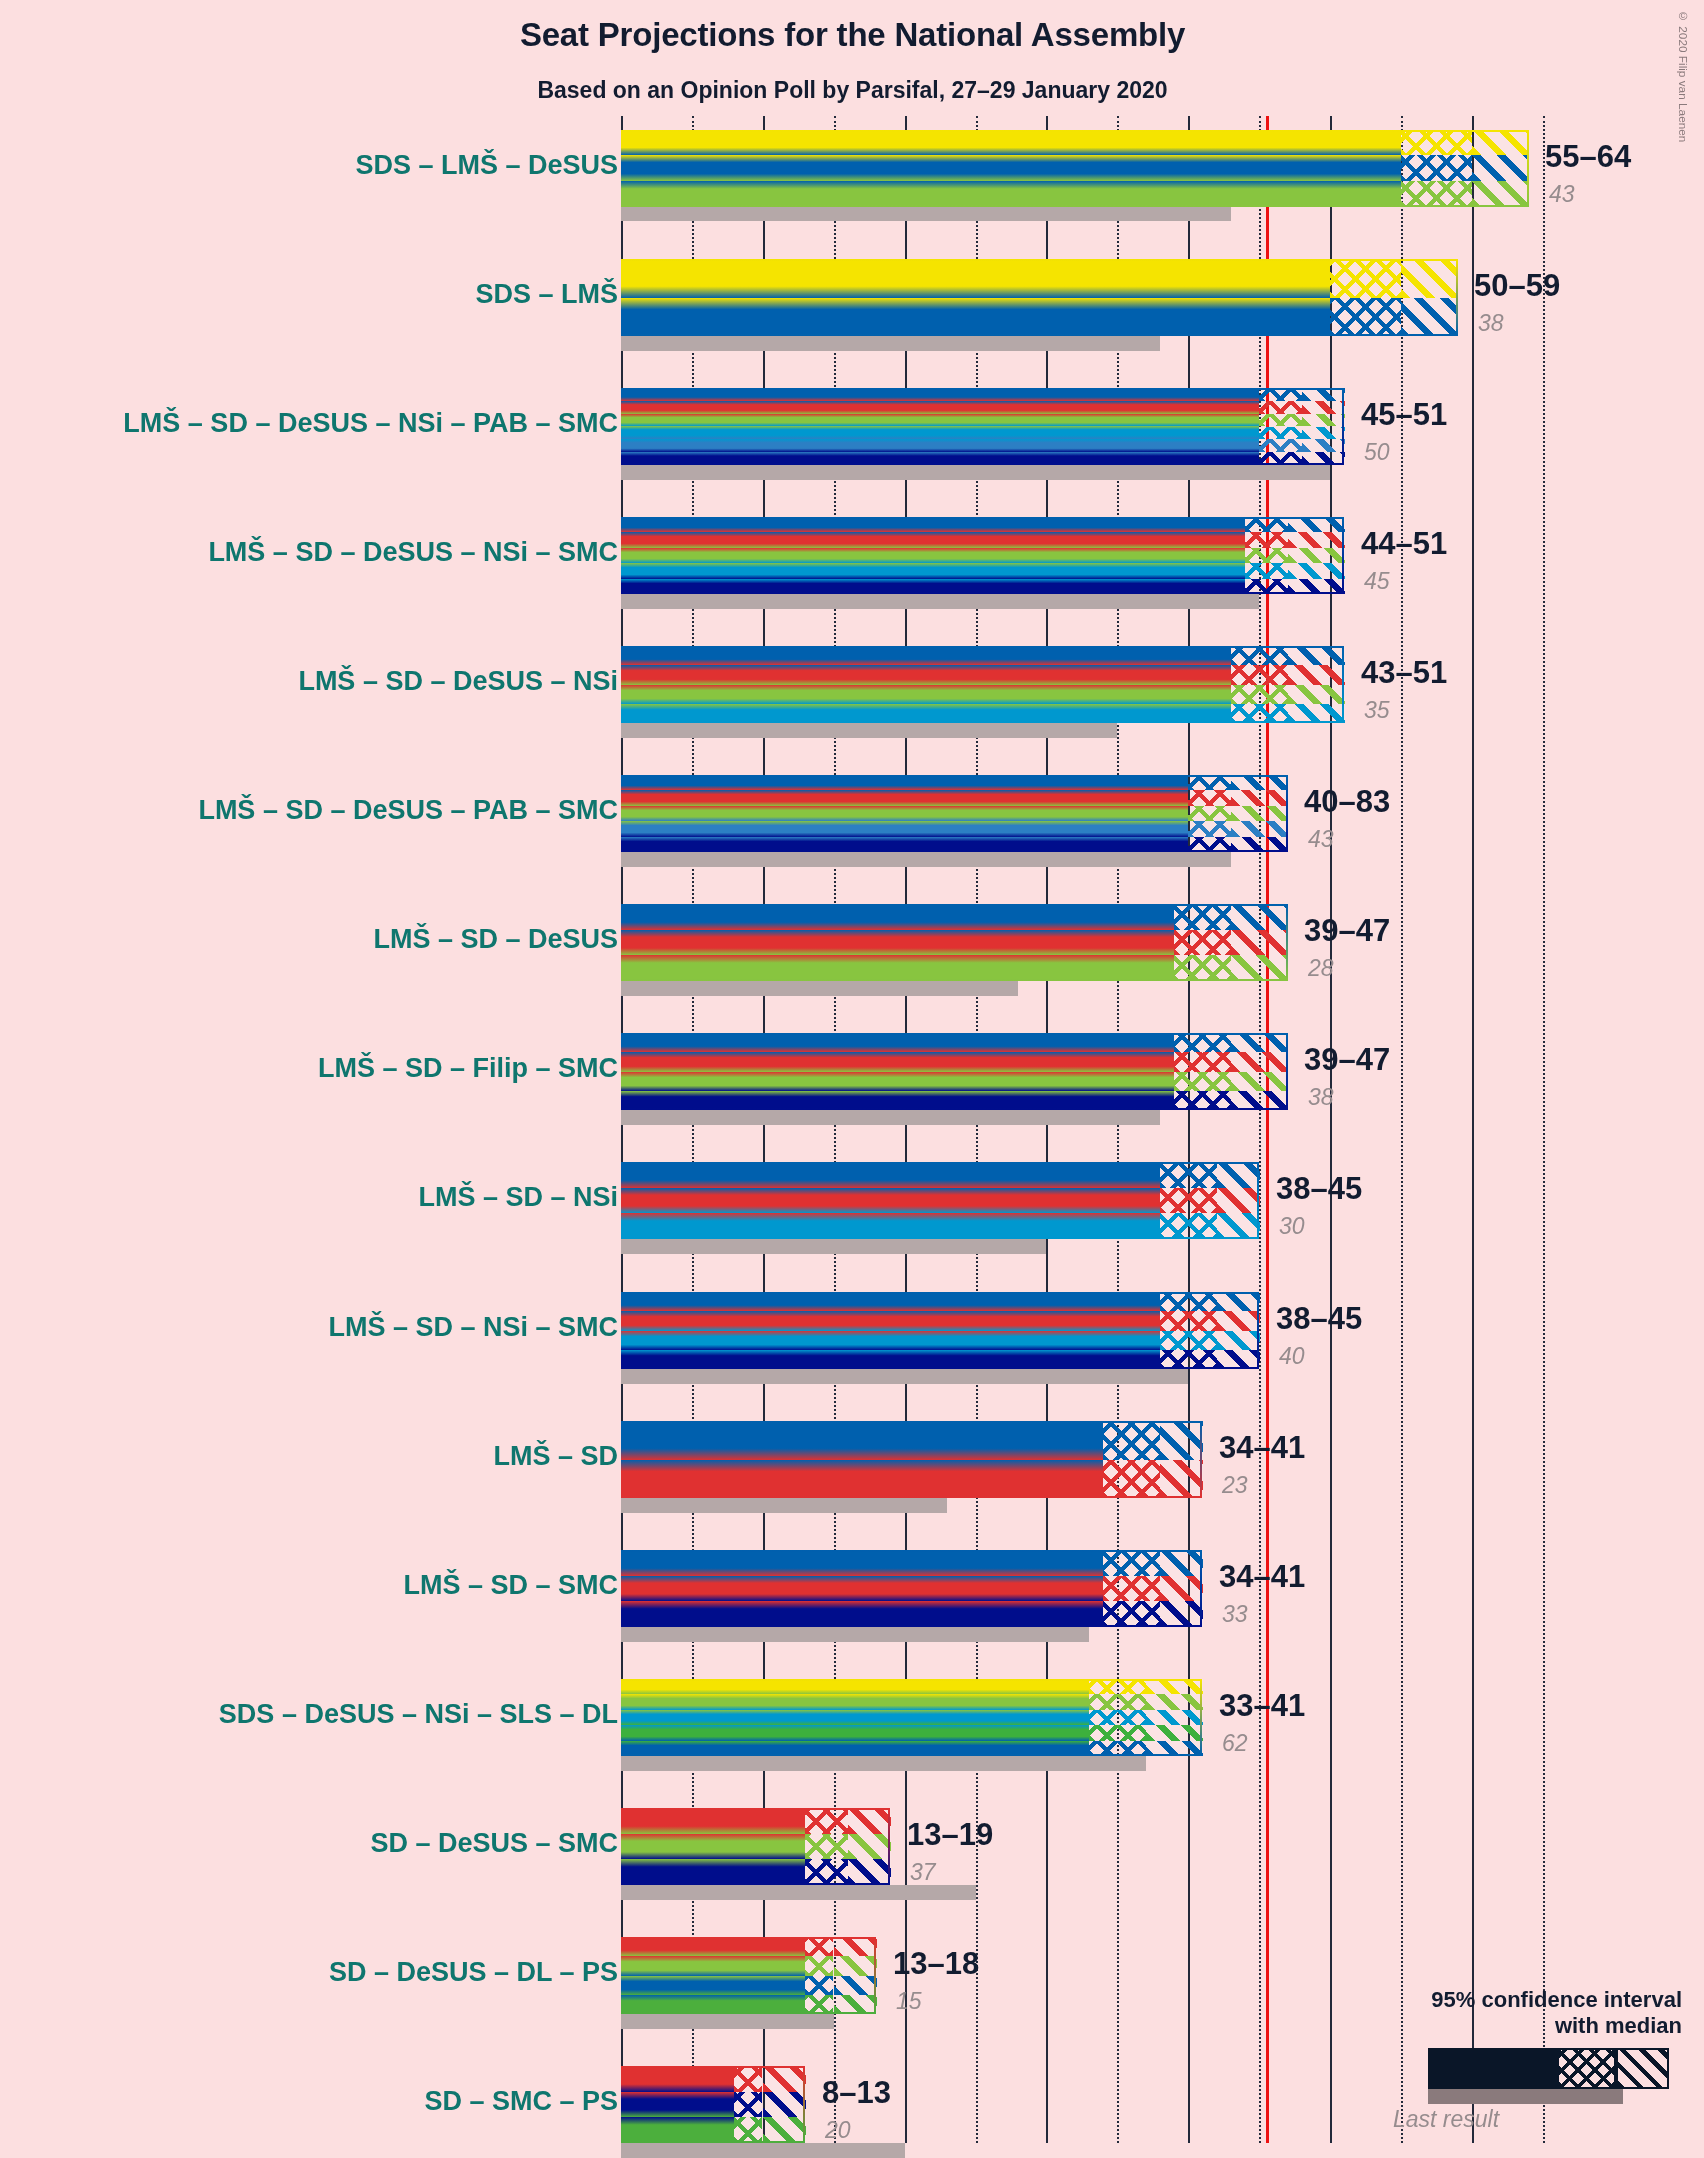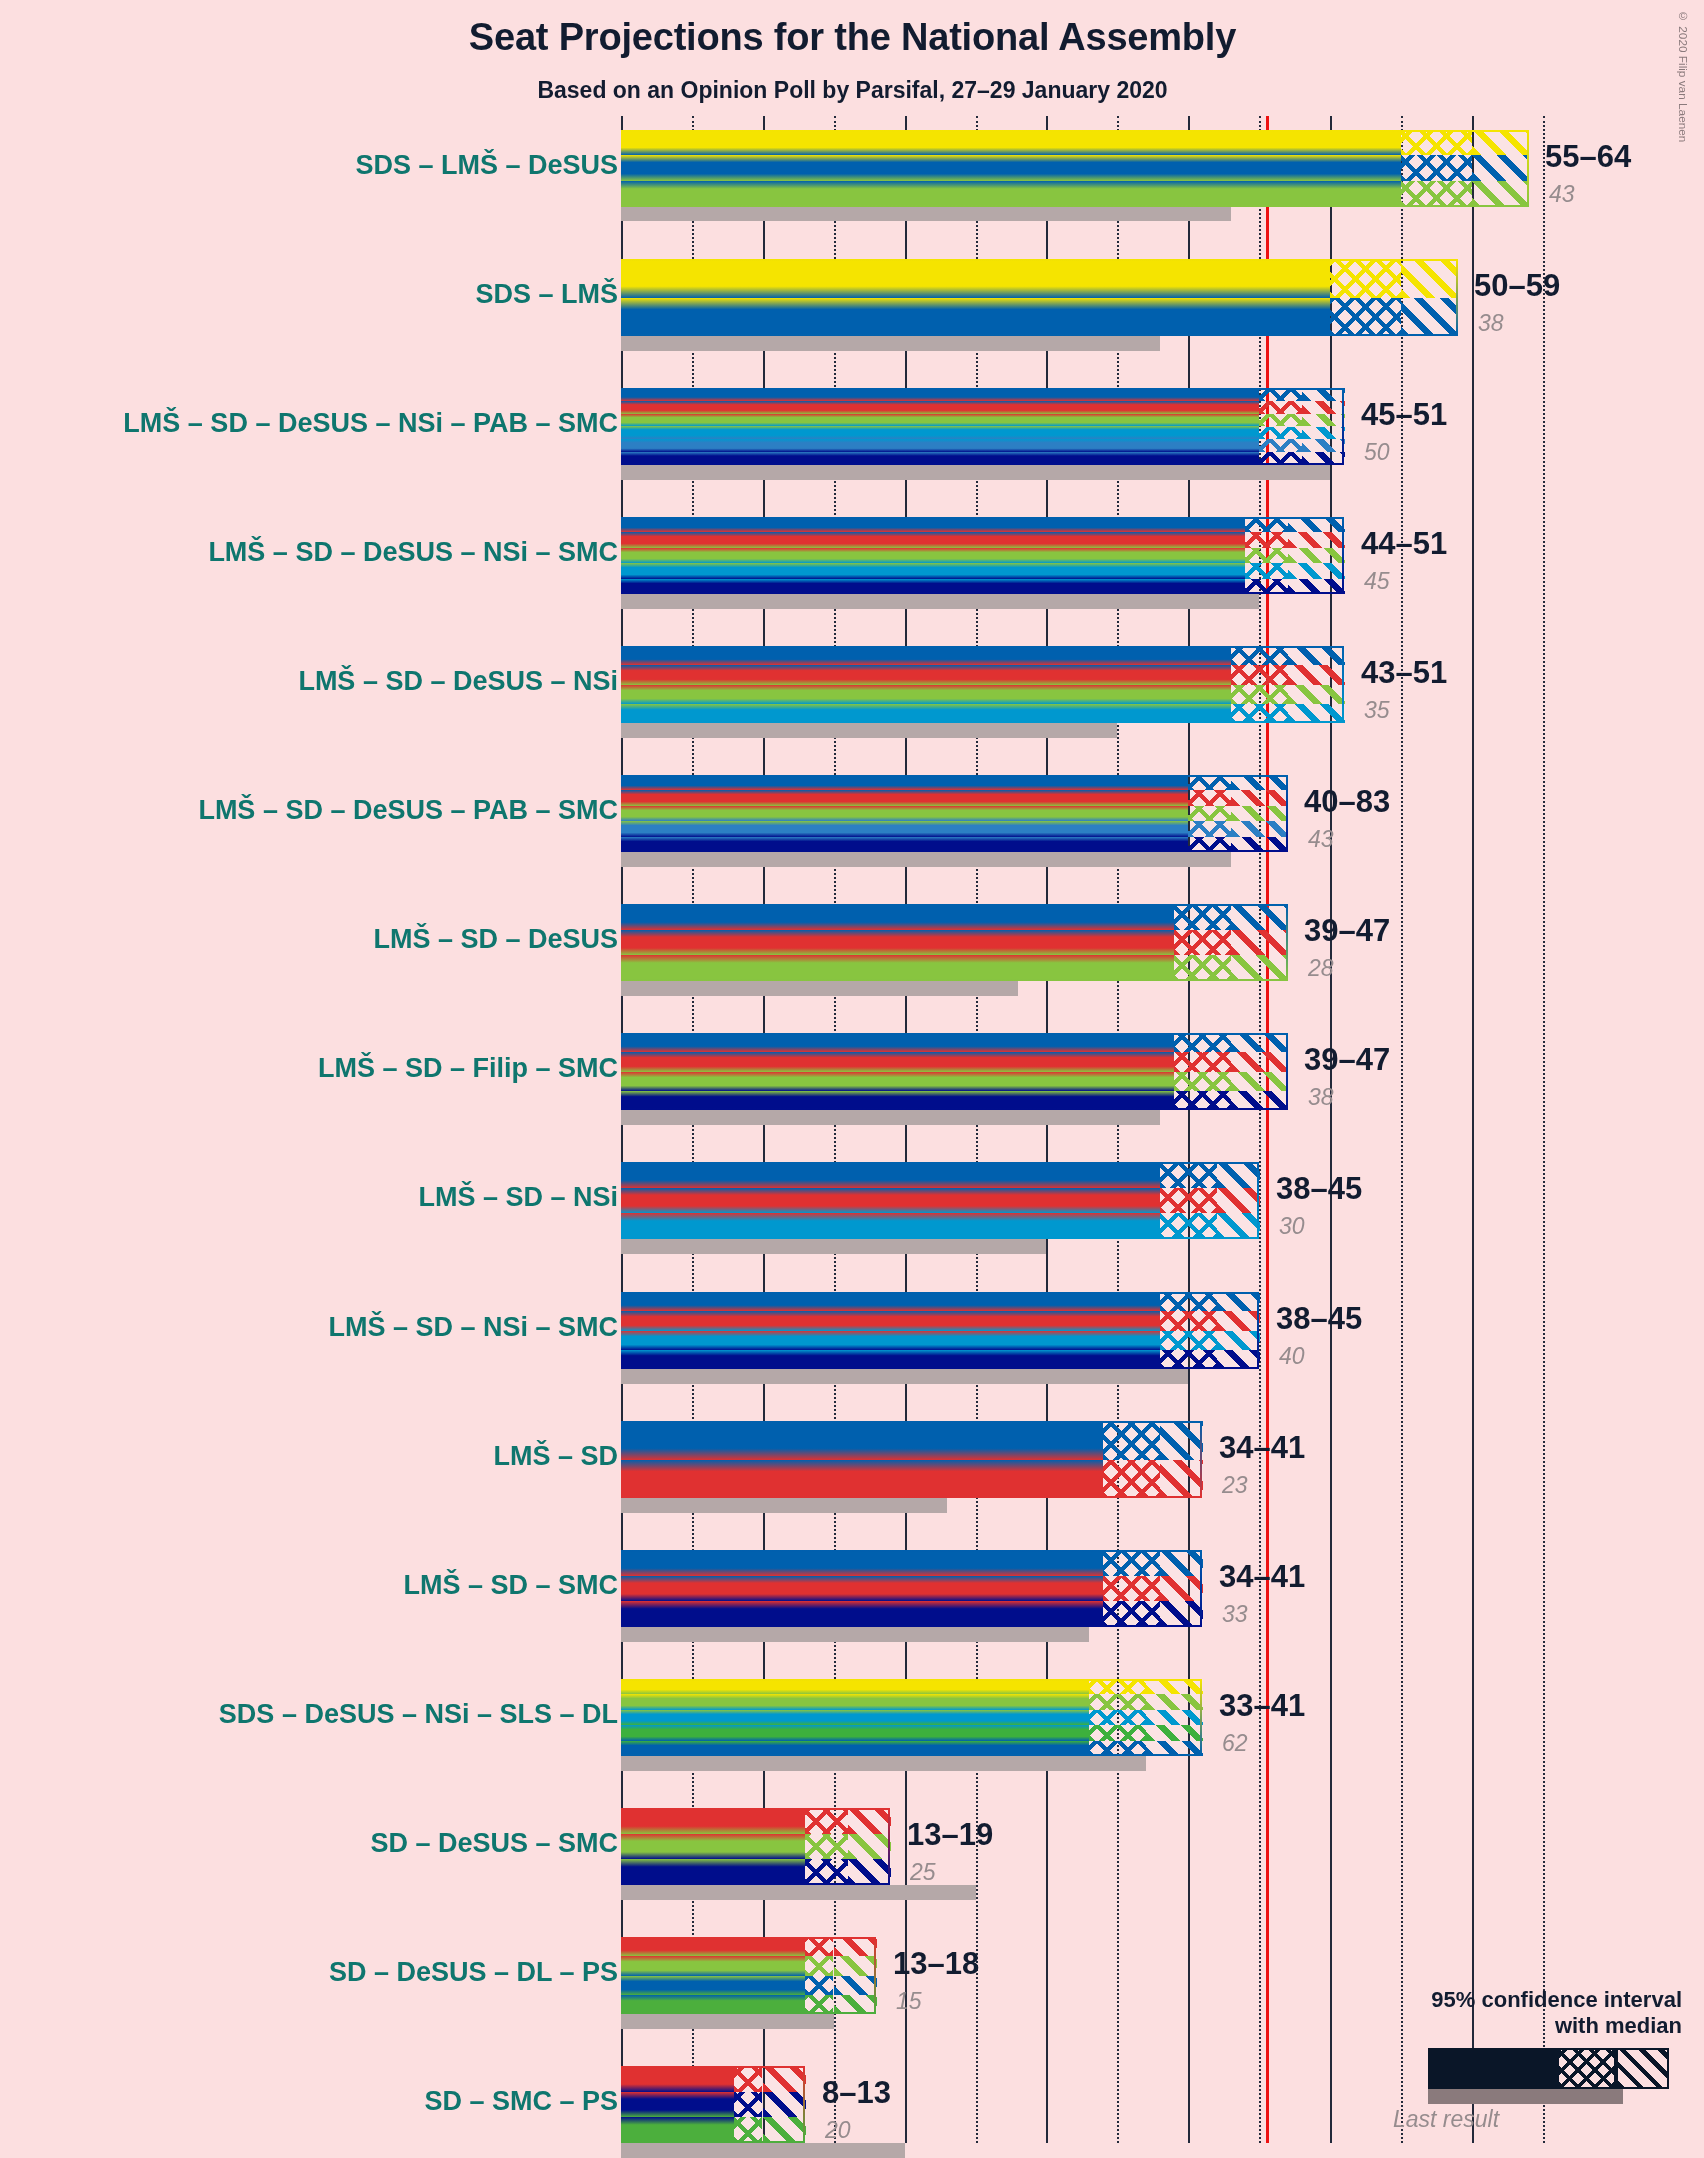--- a/index.html
+++ b/index.html
@@ -8,21 +8,21 @@
     background:#fcdfe0;
     font-family:"Liberation Sans", sans-serif;
     color:#101a2e;
     overflow:hidden;
     position:relative;
   }
   #chart-root{position:relative;width:1705px;height:2158px;}
 
   .title{
     position:absolute;top:16.4px;left:0;width:1705px;
-    text-align:center;font-size:38px;font-weight:bold;color:#121c30;
+    text-align:center;font-size:33px;font-weight:bold;color:#121c30;
     letter-spacing:-0.2px;
   }
   .subtitle{
     position:absolute;top:77px;left:0;width:1705px;
     text-align:center;font-size:23px;font-weight:bold;color:#121c30;
   }
   .copyright{
     position:absolute;top:9px;left:1676px;
     font-size:11.8px;color:#8a7a7c;
     writing-mode:vertical-rl;
@@ -518,21 +518,21 @@
         </div>
         <div class="hatchbox" style="left: 227px; width: 43px;">
           <div style="position: absolute; inset: 0px; background: rgb(251, 227, 228); z-index: -1;"></div>
           <div style="position: absolute; left: 0px; top: 0%; height: 33.3333%; width: 100%; background-color: rgba(252, 223, 224, 0); background-image: repeating-linear-gradient(45deg, rgb(224, 49, 49) 0px, rgb(224, 49, 49) 6.4px, transparent 6.4px, transparent 18px);"></div>
           <div style="position: absolute; left: 0px; top: 33.3333%; height: 33.3333%; width: 100%; background-color: rgba(252, 223, 224, 0); background-image: repeating-linear-gradient(45deg, rgb(136, 197, 64) 0px, rgb(136, 197, 64) 6.4px, transparent 6.4px, transparent 18px);"></div>
           <div style="position: absolute; left: 0px; top: 66.6667%; height: 33.3333%; width: 100%; background-color: rgba(252, 223, 224, 0); background-image: repeating-linear-gradient(45deg, rgb(0, 13, 140) 0px, rgb(0, 13, 140) 6.4px, transparent 6.4px, transparent 18px);"></div>
         </div>
         <div class="ci-outline" style="left: 0px; width: 269px; border-top: 2.7px solid rgb(224, 49, 49); border-bottom: 2.7px solid rgb(0, 13, 140); border-right: 2.7px solid rgb(224, 49, 49); border-image: linear-gradient(rgb(224, 49, 49), rgb(0, 13, 140)) 1 / 1 / 0 stretch;"></div>
         <div class="lastbar" style="left: 0px; top: 77px; width: 355px; background: rgb(181, 168, 168);"></div>
         <div class="valuetext" style="left: 286px; top: 11.4px;">13–19</div>
-        <div class="lastvalue" style="left: 289px; top: 53px;">25</div>
+        <div class="lastvalue" style="left: 289px; top: 53px;">37</div>
       </div>
       <div class="row" style="top: 1821px;">
         <div class="rowlabel" style="top: 22px;">SD – DeSUS – DL – PS</div>
         <div class="mainbar" style="width: 184px;">
           <div class="stripe" style="background: linear-gradient(rgb(224, 49, 49) 0%, rgb(224, 49, 49) 70%, rgb(136, 197, 64) 100%);"></div>
           <div class="stripe" style="background: linear-gradient(rgb(224, 49, 49) 0%, rgb(136, 197, 64) 28%, rgb(136, 197, 64) 72%, rgb(0, 96, 174) 100%);"></div>
           <div class="stripe" style="background: linear-gradient(rgb(136, 197, 64) 0%, rgb(0, 96, 174) 28%, rgb(0, 96, 174) 72%, rgb(76, 175, 61) 100%);"></div>
           <div class="stripe" style="background: linear-gradient(rgb(0, 96, 174) 0%, rgb(76, 175, 61) 30%, rgb(76, 175, 61) 100%);"></div>
         </div>
         <div class="hatchbox" style="left: 184px; width: 28px;">

